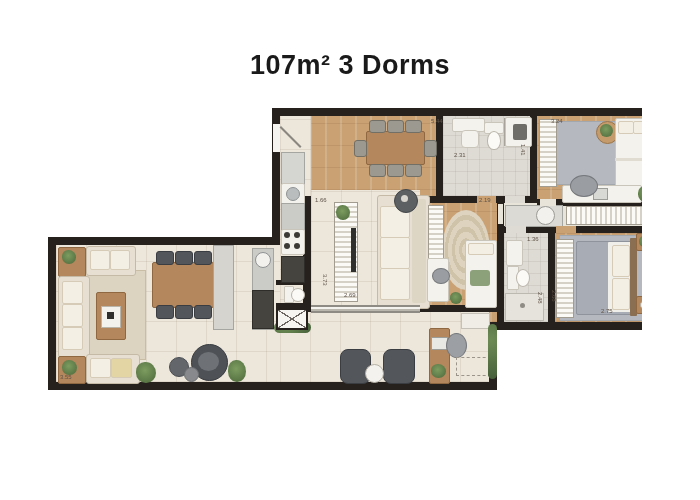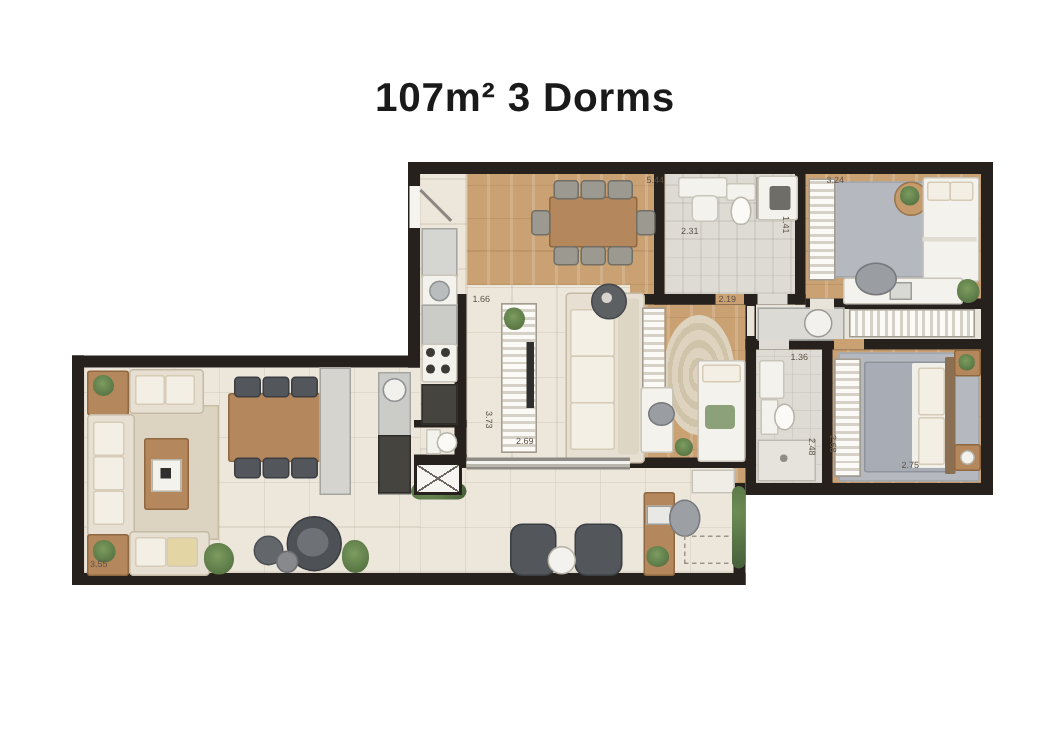--- a/index.html
+++ b/index.html
@@ -1,16 +1,16 @@
 <!DOCTYPE html>
 <html><head>
 <meta charset="utf-8">
 <style>
   html,body{margin:0;padding:0;background:#ffffff;}
-  .canvas{position:relative;width:700px;height:500px;background:#ffffff;overflow:hidden;
+  .canvas{position:relative;width:642px;height:500px;background:#ffffff;overflow:hidden;
           font-family:"Liberation Sans",sans-serif;}
   .abs{position:absolute;}
   .title{position:absolute;left:0;top:50px;width:700px;text-align:center;
          font-size:27px;font-weight:800;color:#1a1a1a;letter-spacing:.5px;}
   .wall{position:absolute;background:#26211c;}
   .floor-wood{position:absolute;background:#c9a173;
       background-image:repeating-linear-gradient(90deg,rgba(255,255,255,.16) 0 2px,transparent 2px 15px),
                        repeating-linear-gradient(0deg,rgba(120,75,35,.14) 0 1px,transparent 1px 22px);}
   .floor-tile{position:absolute;background:#ece6db;
       background-image:repeating-linear-gradient(90deg,rgba(140,125,100,.14) 0 1px,transparent 1px 30px),

